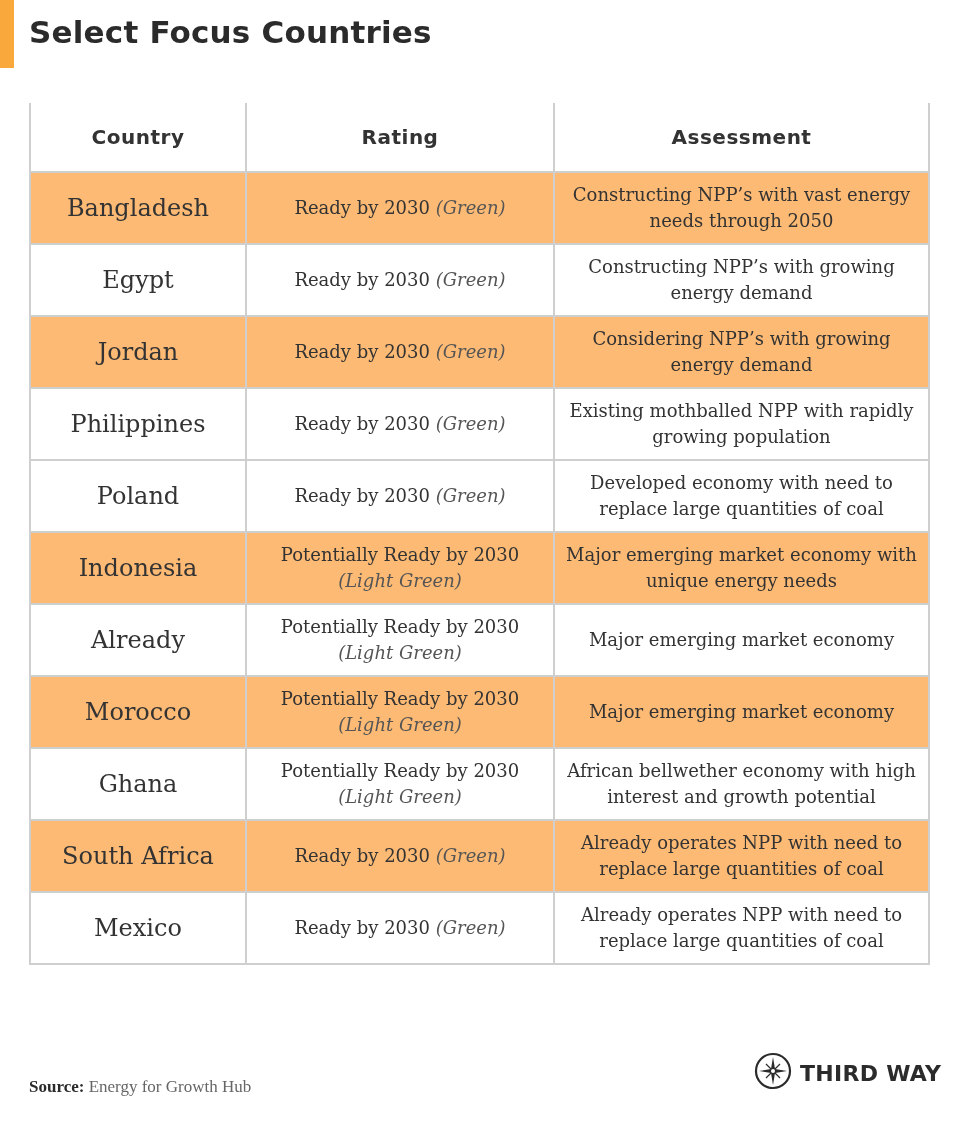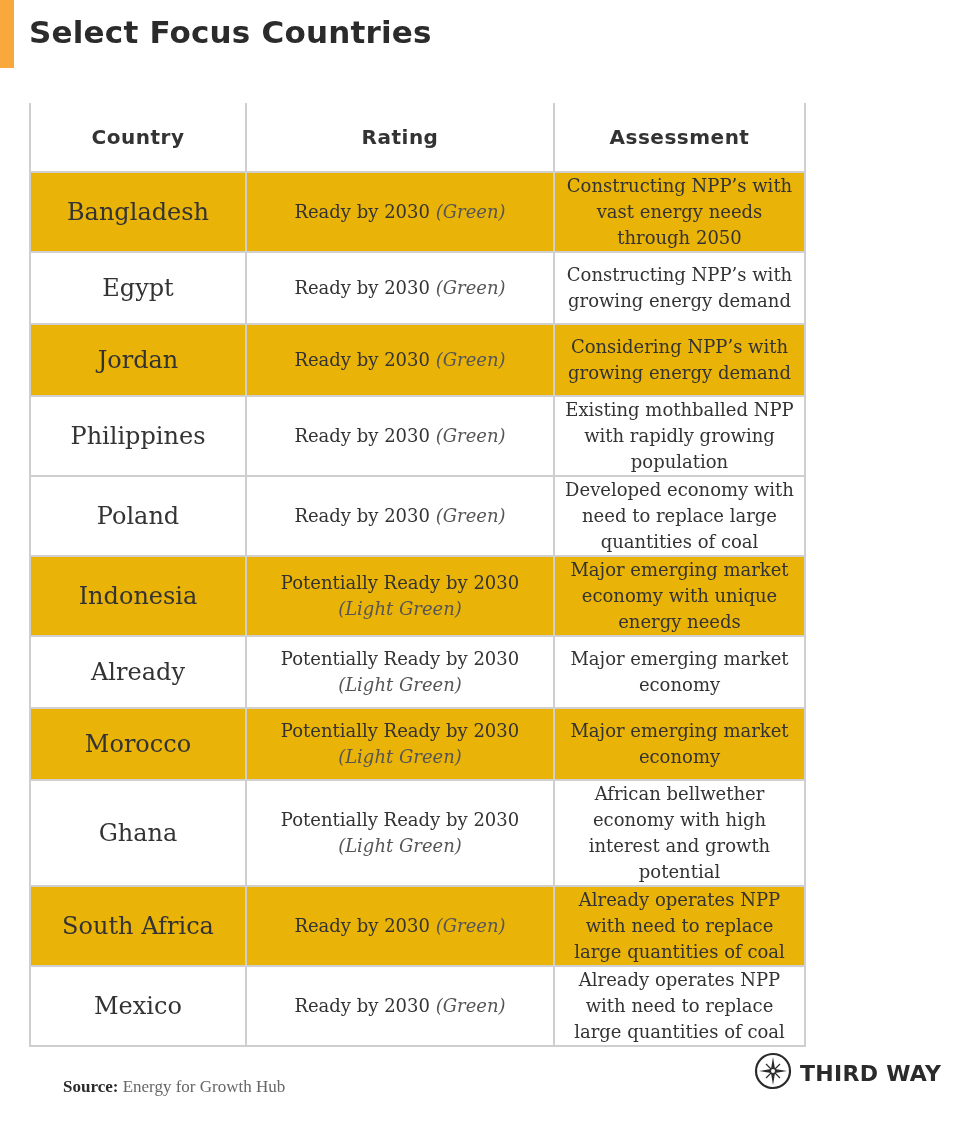--- a/index.html
+++ b/index.html
@@ -1,31 +1,31 @@
 <!DOCTYPE html>
 <html><head>
 <meta charset="utf-8">
 <style>
   html, body { margin: 0; padding: 0; background: #ffffff; }
   body { width: 960px; height: 1135px; position: relative; overflow: hidden; font-family: "DejaVu Serif", serif; color: #333333; }
   .accent-bar { position: absolute; left: 0; top: 0; width: 14px; height: 68px; background: #f9a93b; }
   .title { position: absolute; left: 29px; top: 14px; margin: 0; font-family: "DejaVu Sans", sans-serif; font-weight: bold; font-size: 31px; color: #2b2b2b; letter-spacing: 0.2px; text-align: center; }
-  table.focus { position: absolute; left: 29px; top: 103px; width: 777px; border-collapse: collapse; table-layout: fixed; }
+  table.focus { position: absolute; left: 29px; top: 103px; width: 901px; border-collapse: collapse; table-layout: fixed; }
   table.focus th, table.focus td { border: 2px solid #cfcfcf; text-align: center; vertical-align: middle; padding: 0 8px; }
   table.focus tr.head th { border-top: none; height: 68px; font-family: "DejaVu Sans", sans-serif; font-weight: bold; font-size: 20px; color: #333333; letter-spacing: 0.5px; }
   table.focus td { height: 70px; }
-  table.focus tr.shade td { background: #eab308; }
+  table.focus tr.shade td { background: #fdba74; }
   .col-country { width: 216px; }
   .col-rating { width: 308px; }
   .country { font-size: 24px; color: #333333; }
   .rating { font-size: 18px; line-height: 26px; color: #333333; }
   .rating .note { font-style: italic; color: #555555; }
   .assess { font-size: 18px; line-height: 26px; color: #333333; margin-top: 40px; }
   .source { position: absolute; left: 29px; top: 1077px; font-family: "Liberation Serif", serif; font-size: 17px; color: #666666; }
-  .source b { color: #2b2b2b; margin-left: 34px; }
+  .source b { color: #2b2b2b; }
   .logo { position: absolute; left: 754px; top: 1052px; display: flex; align-items: center; gap: 8px; }
   .logo-text { font-family: "DejaVu Sans", sans-serif; font-weight: bold; font-size: 22px; color: #2b2b2b; letter-spacing: 0.3px; }
 </style>
 </head>
 <body>
 
 <div class="accent-bar"></div>
 <h1 class="title">Select Focus Countries</h1>
 
 <table class="focus">

